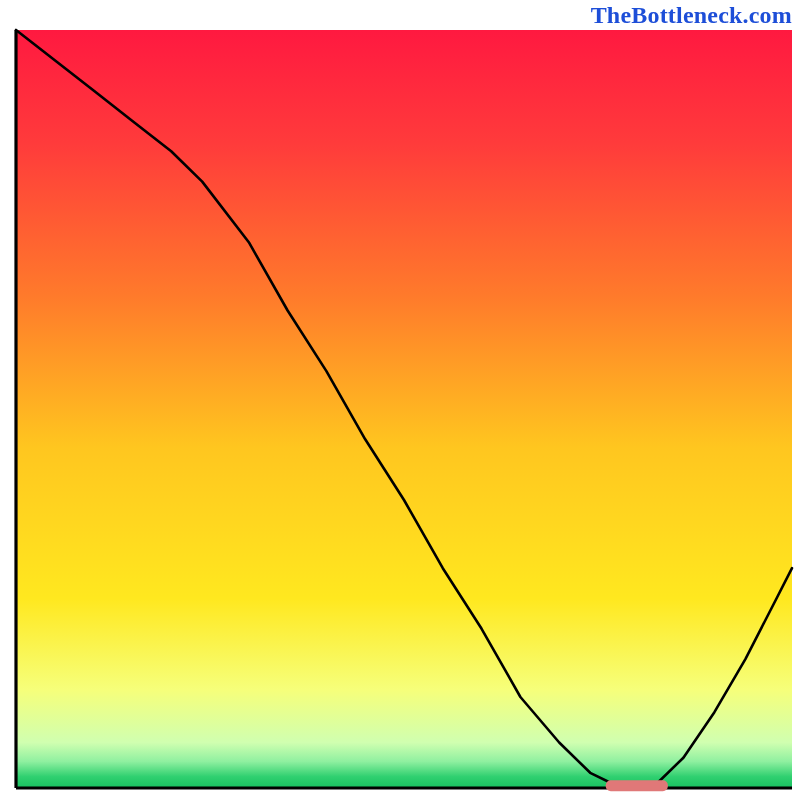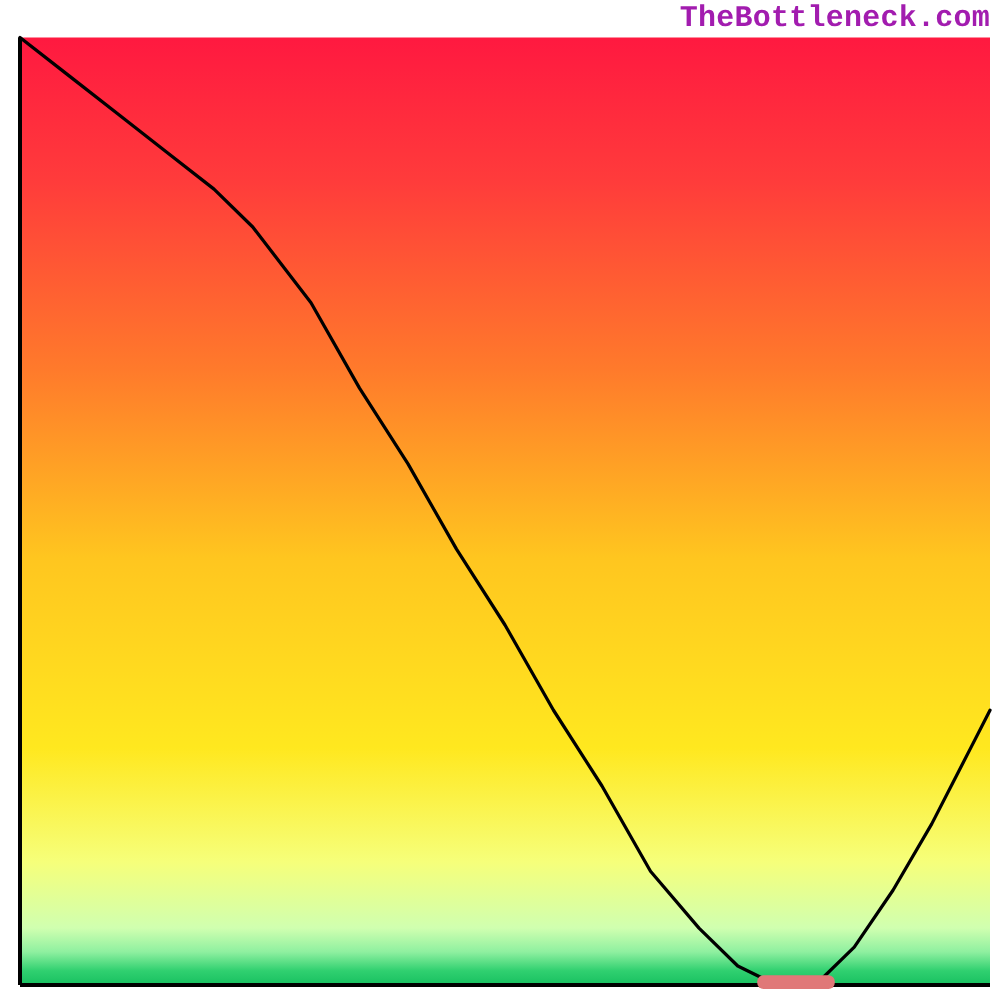--- a/index.html
+++ b/index.html
@@ -7,24 +7,24 @@
   .stage {
     position: relative;
     width: 800px;
     height: 800px;
     background: #fff;
   }
   .watermark {
     position: absolute;
     top: 2px;
     right: 8px;
-    font-family: Liberation Mono, monospace;
+    font-family: Liberation Serif, serif;
     font-size: 24px;
     font-weight: bold;
-    color: #a21caf;
+    color: #1d4ed8;
     letter-spacing: 0.2px;
   }
   svg.plot {
     position: absolute;
     left: 0;
     top: 0;
     width: 800px;
     height: 800px;
     display: block;
   }

